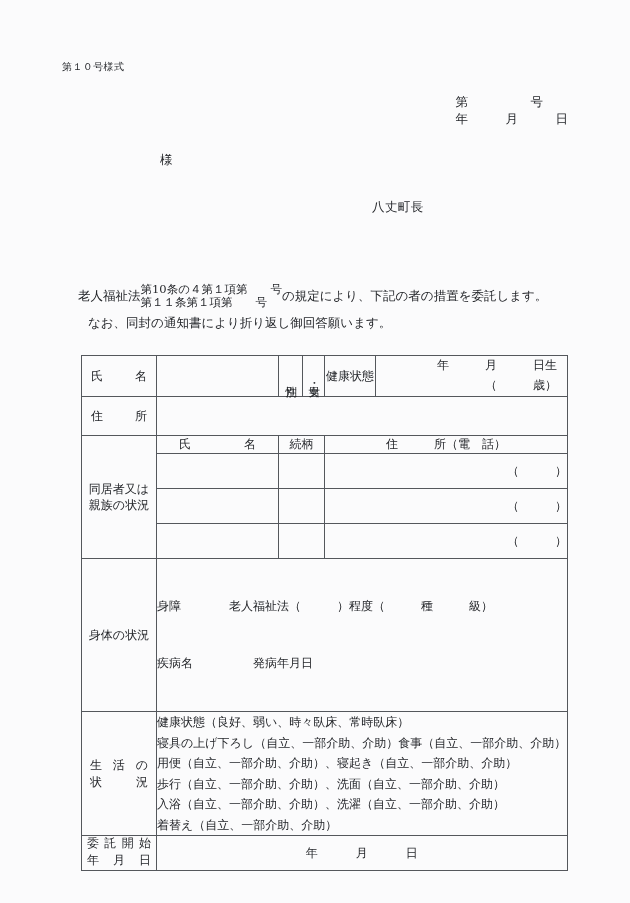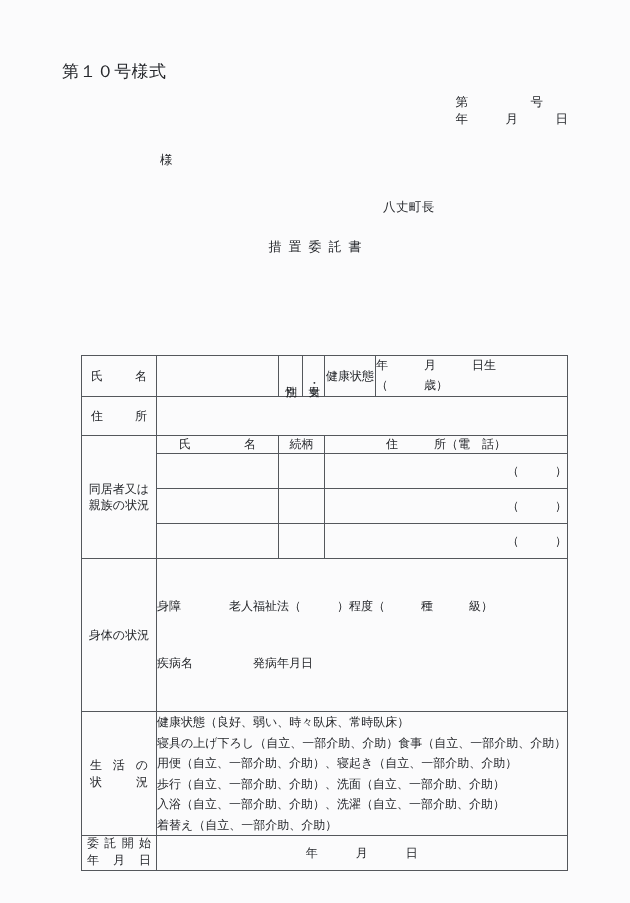--- a/index.html
+++ b/index.html
@@ -19,21 +19,21 @@
   .page {
     position: absolute;
     inset: 0;
   }
 
   
   .form-no {
     position: absolute;
     left: 62px;
     top: 60px;
-    font-size: 17px;
+    font-size: 10px;
     letter-spacing: 0.4px;
     white-space: nowrap;
   }
 
   .doc-meta {
     position: absolute;
     right: 62px;
     top: 93px;
     font-size: 12.5px;
     line-height: 17px;
@@ -47,21 +47,21 @@
   .addressee {
     position: absolute;
     left: 160px;
     top: 152px;
     font-size: 12.5px;
     white-space: nowrap;
   }
 
   .issuer {
     position: absolute;
-    left: 383px;
+    left: 372px;
     top: 199px;
     font-size: 12.5px;
     letter-spacing: 0.4px;
     white-space: nowrap;
   }
 
   .doc-title {
     position: absolute;
     left: 0;
     right: 0;
@@ -148,20 +148,21 @@
     padding: 3px 0;
     font-size: 11.5px;
     letter-spacing: 0px;
   }
   .vcell { text-align: center; }
 
   .cell-blank { height: 38px; }
 
   .dob-text {
     display: block;
+    text-align: right;
     padding: 2px 10px 3px 0;
     line-height: 15px;
     white-space: pre;
     font-size: 12px;
   }
 
   .sub-head {
     text-align: center;
     line-height: 17px;
     padding: 5px 4px;
@@ -223,22 +224,32 @@
 
   <div class="doc-meta">
     <span class="meta-line">第　　　　　号</span>
     <span class="meta-line">年　　　月　　　日</span>
   </div>
 
   <div class="addressee">様</div>
 
   <div class="issuer">八丈町長</div>
 
-  <div class="doc-title">措置委託書</div>
-
+
+  <div class="statement">
+    <div class="stmt-row">
+      <span>老人福祉法</span>
+      <span class="stmt-stack">
+        <span>第10条の４第１項第　　号</span>
+        <span>第１１条第１項第　　号</span>
+      </span>
+      <span>の規定により、下記の者の措置を委託します。</span>
+    </div>
+    <div class="stmt-note">なお、同封の通知書により折り返し御回答願います。</div>
+  </div>
 
   <table class="form-table">
     <colgroup>
       <col style="width:75px">
       <col style="width:88px">
       <col style="width:34px">
       <col style="width:24px">
       <col style="width:22px">
       <col style="width:51px">
       <col style="width:192px">

